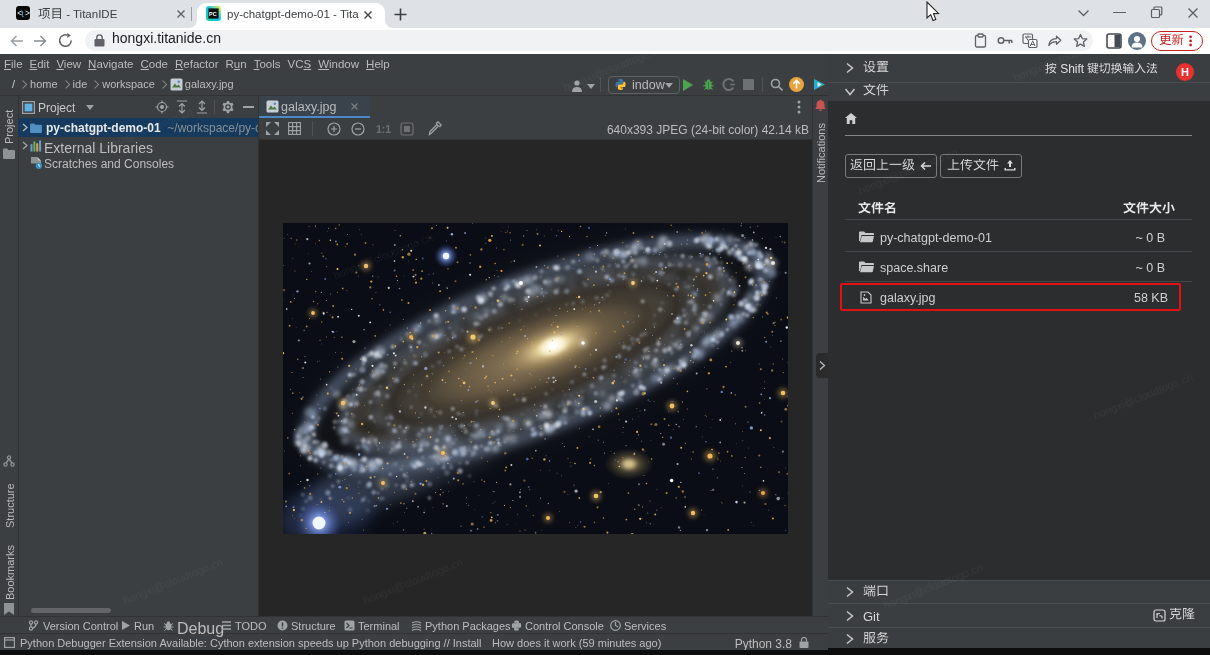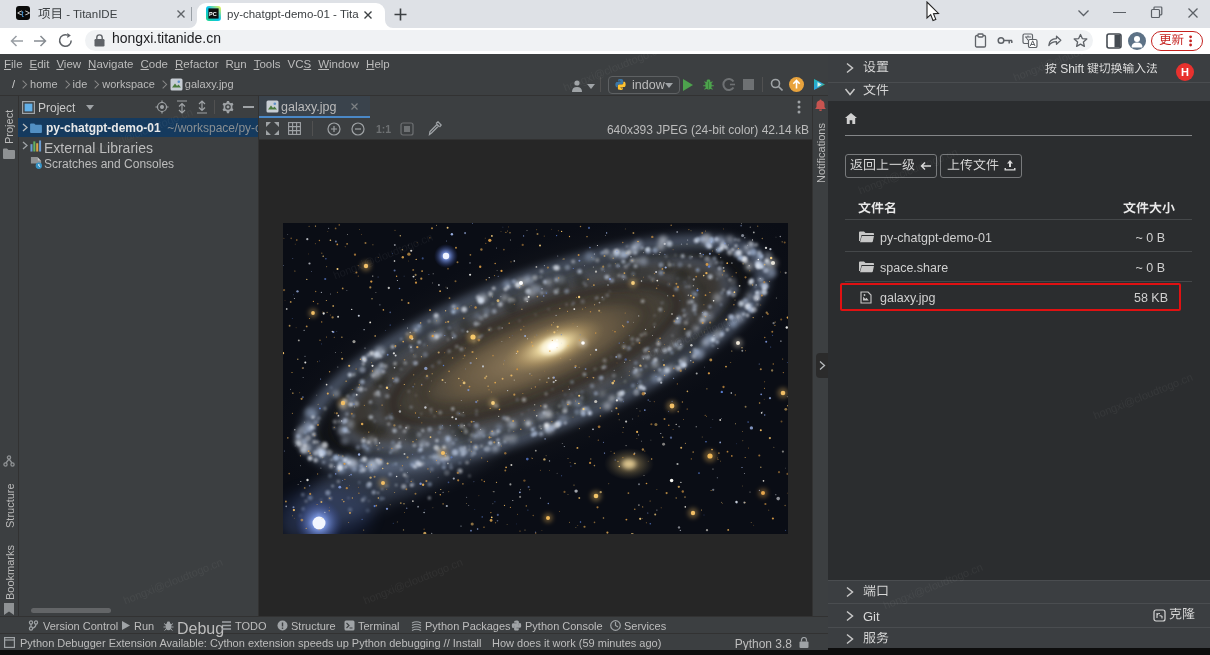--- a/index.html
+++ b/index.html
@@ -2475,21 +2475,21 @@
       <g fill="none" stroke="#9fa3a6" stroke-width="1.2">
         <path d="M1 3 Q5.5 0.5 10 3 M1 5.5 Q5.5 3 10 5.5 M1 8 Q5.5 5.5 10 8 M1 10.5 Q5.5 8 10 10.5"></path>
       </g>
     </svg>
     <div class="ab" style="left:425px;top:619.5px;font-size:11px;color:#bdbdbd">Python Packages</div>
     <svg class="ab" style="left:511px;top:620px" width="11" height="11" viewBox="0 0 11 11">
       <g fill="#9fa3a6">
         <path d="M5.5 0.5 C3 0.5 3.2 1.6 3.2 1.6 L3.2 2.8 L5.6 2.8 L5.6 3.2 L2.3 3.2 C2.3 3.2 0.8 3 0.8 5.6 C0.8 8.2 2.1 8.1 2.1 8.1 L2.9 8.1 L2.9 6.9 C2.9 6.9 2.85 5.55 4.25 5.55 L6.6 5.55 C6.6 5.55 7.9 5.55 7.9 4.3 L7.9 1.85 C7.9 1.85 8.1 0.5 5.5 0.5 Z M5.5 10.5 C8 10.5 7.8 9.4 7.8 9.4 L7.8 8.2 L5.4 8.2 L5.4 7.8 L8.7 7.8 C8.7 7.8 10.2 8 10.2 5.4 C10.2 2.8 8.9 2.9 8.9 2.9 L8.1 2.9 L8.1 4.1 C8.1 4.1 8.15 5.45 6.75 5.45 L4.4 5.45 C4.4 5.45 3.1 5.45 3.1 6.7 L3.1 9.15 C3.1 9.15 2.9 10.5 5.5 10.5 Z"></path>
       </g>
     </svg>
-    <div class="ab" style="left:525px;top:619.5px;font-size:11px;color:#bdbdbd">Python Console</div>
+    <div class="ab" style="left:525px;top:619.5px;font-size:11px;color:#bdbdbd">Control Console</div>
     <svg class="ab" style="left:610px;top:620px" width="11" height="11" viewBox="0 0 11 11">
       <g fill="none" stroke="#9fa3a6" stroke-width="1.2">
         <circle cx="5.5" cy="5.5" r="4.8"></circle>
         <path d="M5.5 2 L5.5 5.5 L8 7"></path>
       </g>
     </svg>
     <div class="ab" style="left:624px;top:619.5px;font-size:11px;color:#bdbdbd">Services</div>
     <svg class="ab" style="left:4px;top:637px" width="11" height="11" fill="none" stroke="#9fa3a6" stroke-width="1.2">
       <rect x="0.6" y="0.6" width="9.8" height="9.8"></rect>
       <path d="M0.6 3 L10.4 3"></path>

